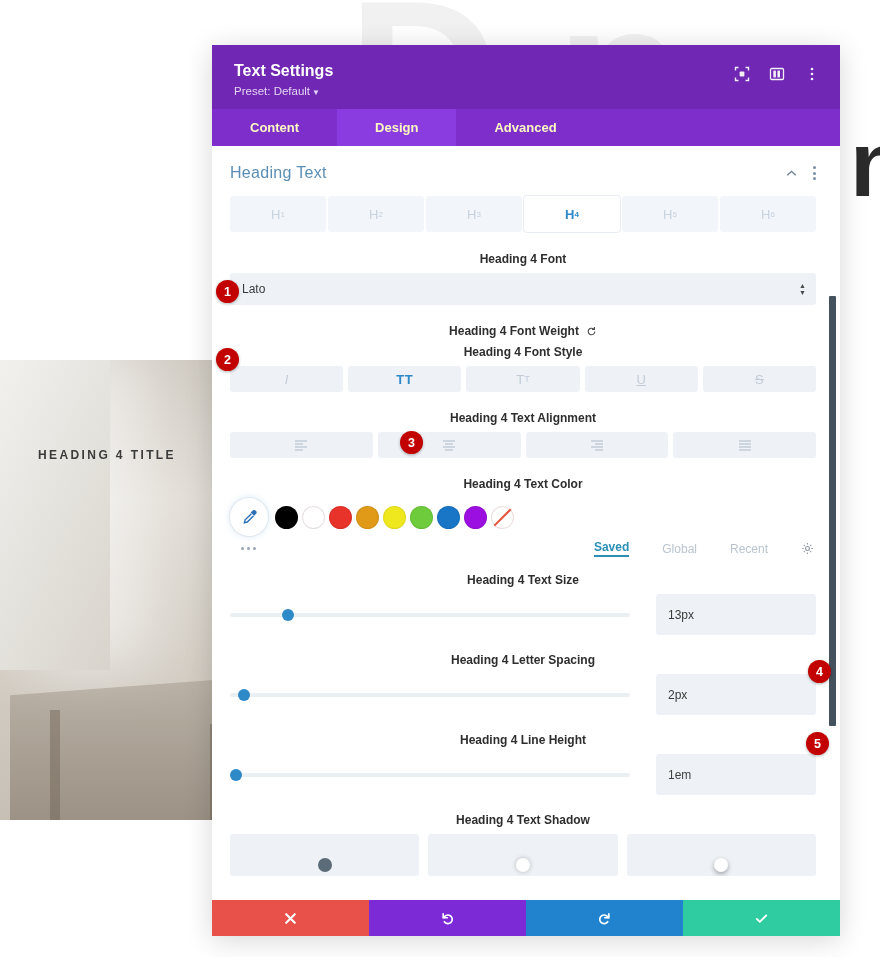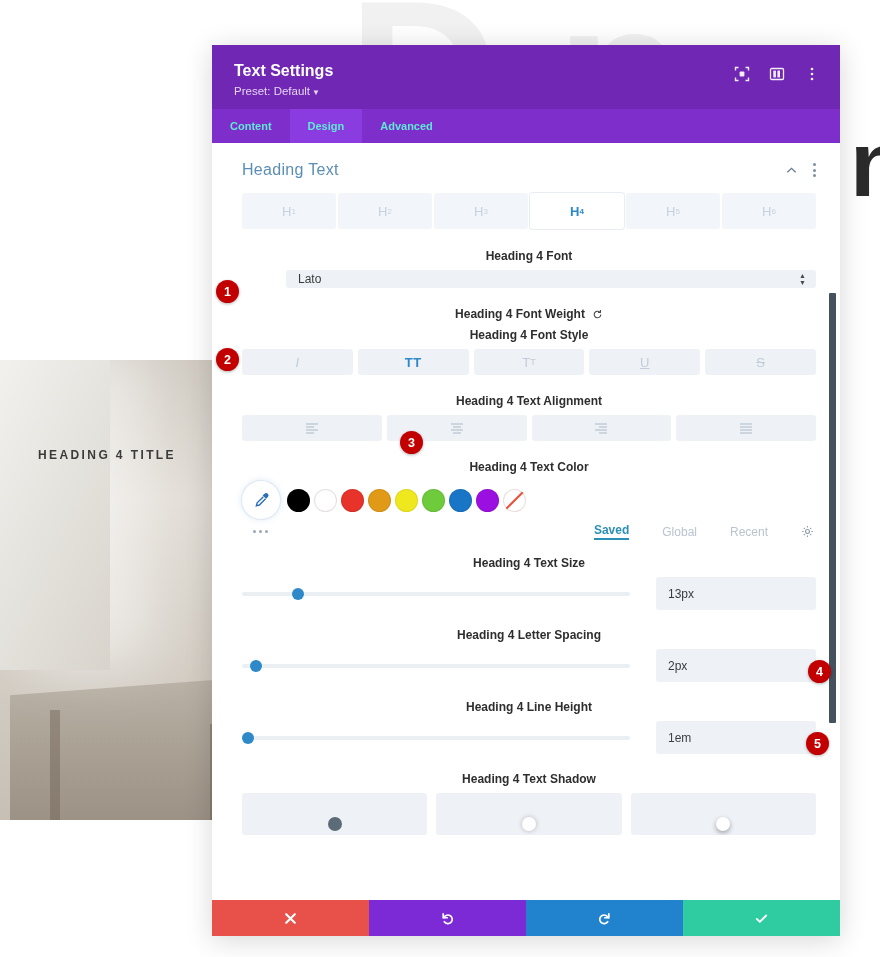--- a/index.html
+++ b/index.html
@@ -62,27 +62,27 @@
     display: flex; align-items: flex-start; justify-content: space-between;
   }
   .modal-title { color: #fff; font-size: 16px; font-weight: 700; line-height: 1.25; }
   .modal-preset { color: #e3d4f2; font-size: 11.5px; margin-top: 4px; }
   .modal-preset .caret { font-size: 8px; margin-left: 2px; }
   .header-icons { display: flex; align-items: center; gap: 19px; padding-top: 5px; }
   .hicon { width: 16px; height: 16px; opacity: .92; cursor: pointer; display:block; }
 
   .tabs { background: #7e2ecb; display: flex; }
   .tab {
-    padding: 11px 18px; color: #5eead4; font-size: 11px; font-weight: 600;
+    padding: 11px 38px; color: #fef9c3; font-size: 13px; font-weight: 600;
     cursor: pointer; background: transparent;
   }
   .tab.active { background: #8b3ce0; }
 
   .scroll-area { flex: 1; position: relative; overflow: hidden; background: #fff; }
-  .panel { padding: 18px 24px 0 30px; }
+  .panel { padding: 18px 24px 0 18px; }
 
   .section-head { display: flex; align-items: center; justify-content: space-between; padding-bottom: 14px; }
   .section-title { color: #5b8eb5; font-size: 16px; letter-spacing: .3px; }
   .section-tools { display: flex; align-items: center; gap: 14px; color: #7b8fa3; }
   .chev { width: 13px; height: 13px; }
   .dots3 { width: 4px; height: 14px; display:flex; flex-direction:column; justify-content:space-between; align-items:center; }
   .dots3 i { width: 3px; height: 3px; border-radius: 50%; background: #7b8fa3; display:block; }
 
   
   .hlevels { display: flex; gap: 2px; margin-bottom: 20px; }
@@ -94,23 +94,23 @@
   .hlevel.active { background: #ffffff; color: #2d89c8; font-weight: 700; box-shadow: 0 0 0 1px #e8edf3; }
   .hlevel sub { font-size: 8px; }
 
   .field-label {
     font-size: 12px; color: #2e2e2e; font-weight: 600; margin-bottom: 7px;
     display: flex; align-items: center; gap: 7px; justify-content: center;
   }
   .reset-icon { width: 11px; height: 11px; color: #555; display:block; }
 
   .select-box {
-    position: relative; height: 18px; background: #eef2f7; border-radius: 3px;
+    position: relative; height: 32px; background: #eef2f7; border-radius: 3px;
     display: flex; align-items: center; padding: 0 26px 0 12px;
-    font-size: 12px; color: #3a3a3a; cursor: pointer; margin-bottom: 19px; margin-left: 44px;
+    font-size: 12px; color: #3a3a3a; cursor: pointer; margin-bottom: 19px;
   }
   .select-box.bold { font-weight: 700; }
   .select-arrows {
     position: absolute; right: 10px; top: 50%; transform: translateY(-50%);
     display: flex; flex-direction: column; gap: 2px; color: #4a4a4a;
   }
   .select-arrows span { font-size: 7px; line-height: 5px; }
 
   .btn-row { display: flex; gap: 5px; margin-bottom: 19px; }
   .tbtn {
@@ -162,21 +162,21 @@
   .slider { flex: 1; position: relative; height: 18px; margin-right: 26px; }
   .track {
     position: absolute; left: 0; right: 0; top: 7px; height: 4px;
     background: #eaeff4; border-radius: 2px;
   }
   .knob {
     position: absolute; top: 3px; width: 12px; height: 12px; border-radius: 50%;
     background: #2d89c8; cursor: pointer;
   }
   .val-input {
-    width: 160px; height: 33px; background: #eef2f7; border-radius: 3px;
+    width: 160px; height: 41px; background: #eef2f7; border-radius: 3px;
     display: flex; align-items: center; padding: 0 12px;
     font-size: 12px; color: #3a3a3a; flex: none; cursor: text;
   }
   .val-input.placeholder { color: #404040; }
 
   .shadow-row { display: flex; gap: 9px; }
   .shadow-box {
     flex: 1; height: 42px; background: #eef2f7; border-radius: 3px; cursor: pointer;
     position: relative; overflow: hidden;
   }

